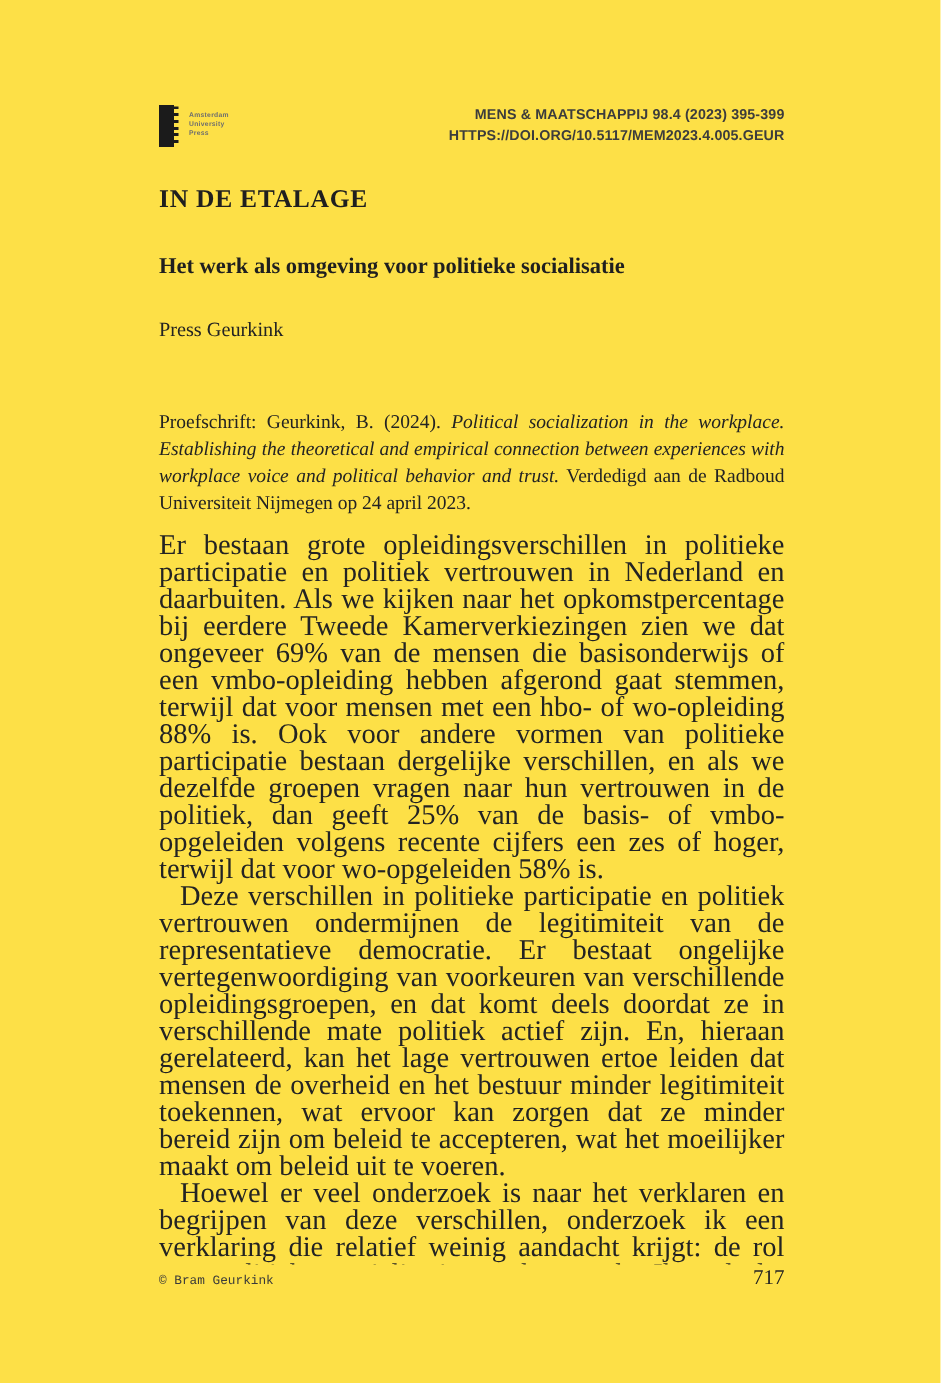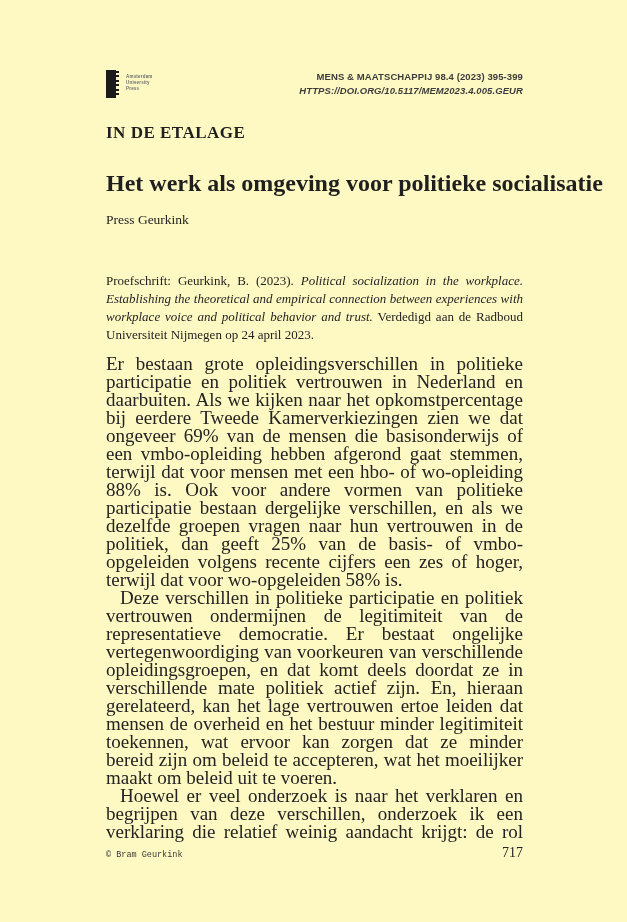--- a/index.html
+++ b/index.html
@@ -4,21 +4,21 @@
 <style>
   html, body {
     margin: 0;
     padding: 0;
     background: #ffffff;
   }
   .page {
     position: relative;
     width: 627px;
     height: 922px;
-    background: #fef9c3;
+    background: #fde047;
     font-family: "Liberation Serif", serif;
     color: #232323;
     overflow: hidden;
   }
 
   
   .header {
     position: absolute;
     left: 106px;
     right: 104px;
@@ -60,39 +60,38 @@
   .journal-info {
     text-align: right;
     font-family: "Liberation Sans", sans-serif;
     font-size: 9.5px;
     line-height: 13.5px;
     font-weight: bold;
     color: #3c3c3c;
     letter-spacing: 0.1px;
   }
   .journal-info .doi {
-    font-style: italic;
   }
 
   
   .section-label {
     position: absolute;
     left: 106px;
     top: 123px;
     font-size: 17px;
     font-weight: bold;
     letter-spacing: 0.5px;
     color: #1f1f1f;
   }
   .title {
     position: absolute;
     left: 106px;
     top: 170px;
     margin: 0;
-    font-size: 24px;
+    font-size: 15px;
     font-weight: bold;
     color: #1f1f1f;
   }
   .author {
     position: absolute;
     left: 106px;
     top: 212px;
     font-size: 13.5px;
   }
 
@@ -162,21 +161,21 @@
       <div class="doi">HTTPS://DOI.ORG/10.5117/MEM2023.4.005.GEUR</div>
     </div>
   </div>
 
   <div class="section-label">IN DE ETALAGE</div>
 
   <h1 class="title">Het werk als omgeving voor politieke socialisatie</h1>
 
   <div class="author">Press Geurkink</div>
 
-  <p class="reference"><span>Proefschrift: Geurkink, B. (2023). </span><i>Political socialization in the workplace. Establishing the theoretical and empirical connection between experiences with workplace voice and political behavior and trust.</i><span> Verdedigd aan de Radboud Universiteit Nijmegen op 24 april 2023.</span></p>
+  <p class="reference"><span>Proefschrift: Geurkink, B. (2024). </span><i>Political socialization in the workplace. Establishing the theoretical and empirical connection between experiences with workplace voice and political behavior and trust.</i><span> Verdedigd aan de Radboud Universiteit Nijmegen op 24 april 2023.</span></p>
 
   <div class="article-body">
       <p class="para">Er bestaan grote opleidingsverschillen in politieke participatie en politiek vertrouwen in Nederland en daarbuiten. Als we kijken naar het opkomstpercentage bij eerdere Tweede Kamerverkiezingen zien we dat ongeveer 69% van de mensen die basisonderwijs of een vmbo-opleiding hebben afgerond gaat stemmen, terwijl dat voor mensen met een hbo- of wo-opleiding 88% is. Ook voor andere vormen van politieke participatie bestaan dergelijke verschillen, en als we dezelfde groepen vragen naar hun vertrouwen in de politiek, dan geeft 25% van de basis- of vmbo-opgeleiden volgens recente cijfers een zes of hoger, terwijl dat voor wo-opgeleiden 58% is.</p>
       <p class="para indent">Deze verschillen in politieke participatie en politiek vertrouwen ondermijnen de legitimiteit van de representatieve democratie. Er bestaat ongelijke vertegenwoordiging van voorkeuren van verschillende opleidingsgroepen, en dat komt deels doordat ze in verschillende mate politiek actief zijn. En, hieraan gerelateerd, kan het lage vertrouwen ertoe leiden dat mensen de overheid en het bestuur minder legitimiteit toekennen, wat ervoor kan zorgen dat ze minder bereid zijn om beleid te accepteren, wat het moeilijker maakt om beleid uit te voeren.</p>
       <p class="para indent">Hoewel er veel onderzoek is naar het verklaren en begrijpen van deze verschillen, onderzoek ik een verklaring die relatief weinig aandacht krijgt: de rol van politieke socialisatie op het werk. Ik stel dat mondigheid op het werk: je uitspreken over problemen die je ervaart op de werkvloer, en de ervaringen met die mondigheid: de reactie van leidinggevende en collega's, socialiserende ervaringen zijn die je politieke gedrag en houdingen kunnen beïnvloeden. Werknemers ontwikkelen op de werkvloer zelfvertrouwen om voor zichzelf op te komen, en ontwikkelen houdingen ten opzichte van anderen, die kunnen overslaan op politieke houdingen en politieke</p>
     </div>
 
   <div class="footer">
     <div class="copyright">© Bram Geurkink</div>
     <div class="page-number">717</div>

